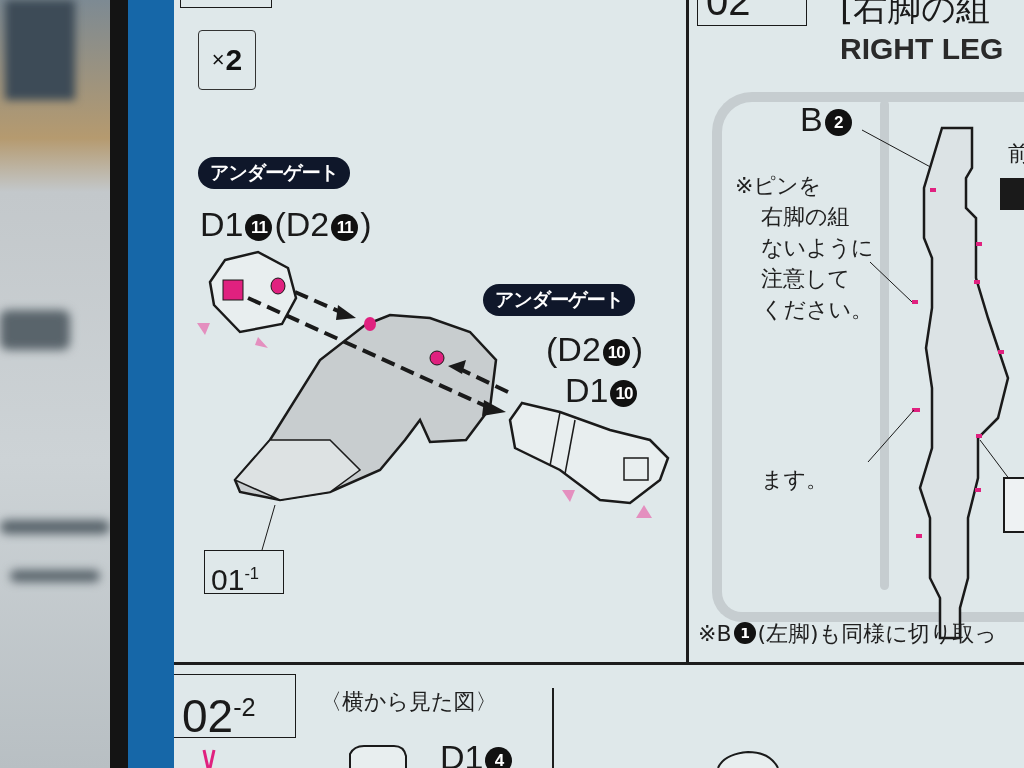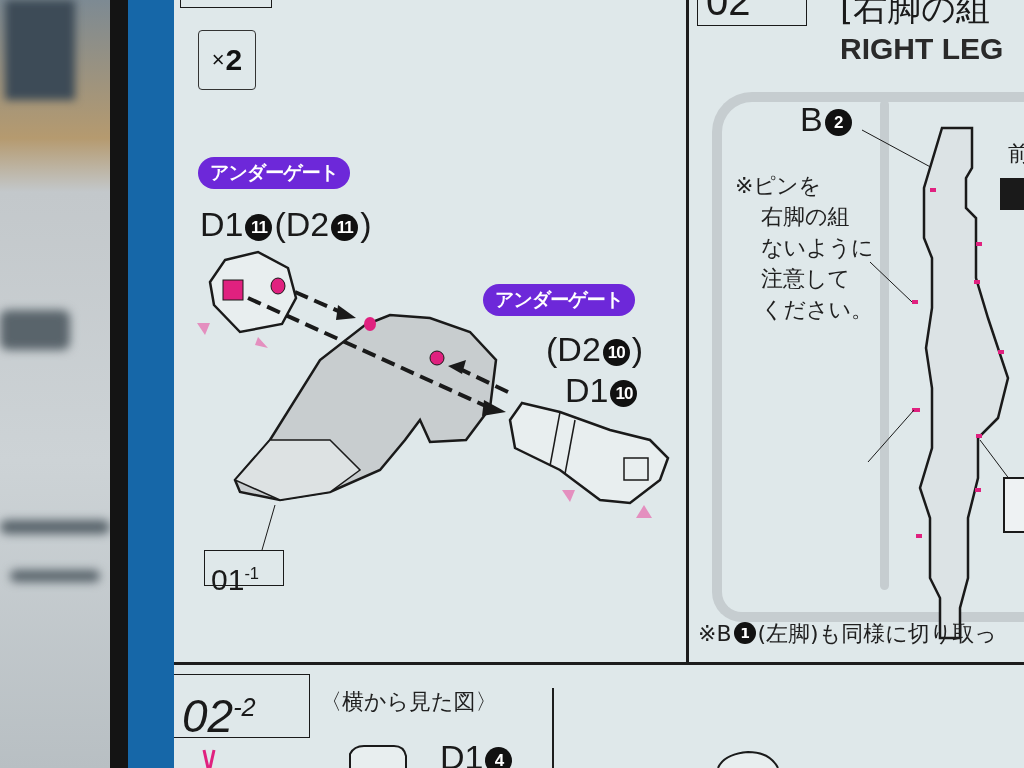--- a/index.html
+++ b/index.html
@@ -7,21 +7,21 @@
   .bg{position:absolute;left:0;top:0;width:112px;height:768px;background:linear-gradient(180deg,#7d8a93 0%,#b59a6f 18%,#c3c8cb 25%,#cdd3d6 60%,#b8bfc3 100%);}
   .bg-block{position:absolute;left:5px;top:0;width:70px;height:100px;background:#3d4b57;filter:blur(4px);}
   .bg-part{position:absolute;background:#59646b;filter:blur(5px);border-radius:8px;}
   .edge-black{position:absolute;left:110px;top:0;width:18px;height:768px;background:#141414;}
   .edge-blue{position:absolute;left:128px;top:0;width:46px;height:768px;background:#1667a8;}
   .page{position:absolute;left:174px;top:0;width:850px;height:768px;background:#dfe8ea;}
   .rule-h{position:absolute;background:#1d1d1d;}
   .rule-v{position:absolute;background:#1d1d1d;}
   .x2{position:absolute;left:198px;top:30px;width:56px;height:58px;border:1.5px solid #333;border-radius:4px;font-family:"Liberation Sans",sans-serif;font-size:30px;font-weight:bold;color:#111;display:flex;align-items:center;justify-content:center;}
   .x2 small{font-size:22px;font-weight:normal;margin-right:1px;}
-  .pill{position:absolute;background:#6d28d9;color:#fff;border-radius:16px;font-weight:bold;font-size:19px;padding:3px 12px;letter-spacing:-1px;}
+  .pill{position:absolute;background:#0f172a;color:#fff;border-radius:16px;font-weight:bold;font-size:19px;padding:3px 12px;letter-spacing:-1px;}
   .ref{position:absolute;font-family:"Liberation Sans",sans-serif;font-size:34px;color:#1a1a1a;white-space:nowrap;}
   .circ{display:inline-block;width:27px;height:27px;border-radius:50%;background:#111;color:#fff;font-size:17px;font-weight:bold;text-align:center;line-height:27px;vertical-align:3px;margin:0 2px;letter-spacing:-1px;}
   .stepbox{position:absolute;border:1.5px solid #1a1a1a;font-family:"Liberation Sans",sans-serif;color:#1a1a1a;background:#dfe8ea;}
   .stepbox sup{font-size:0.55em;}
   .title-jp{position:absolute;left:840px;top:-14px;font-size:34px;color:#1a1a1a;white-space:nowrap;}
   .title-en{position:absolute;left:840px;top:32px;font-family:"Liberation Sans",sans-serif;font-size:30px;font-weight:bold;color:#2a2a2a;letter-spacing:0px;}
   .note{position:absolute;font-size:22px;color:#1f1f1f;line-height:31px;}
   .runner{position:absolute;border:10px solid #c6cdd0;border-radius:30px;}
   svg{position:absolute;overflow:visible;}
 </style>
@@ -87,21 +87,21 @@
   <rect x="624" y="458" width="24" height="22" fill="none" stroke="#1a1a1a" stroke-width="1.5"></rect>
 
   <polygon points="197,323 210,323 205,335" fill="#e48fbf"></polygon>
   <polygon points="255,345 268,348 258,337" fill="#e48fbf"></polygon>
   <polygon points="562,490 575,490 570,502" fill="#e48fbf"></polygon>
   <polygon points="636,518 652,518 644,505" fill="#e48fbf"></polygon>
 
   <line x1="275" y1="505" x2="262" y2="550" stroke="#1a1a1a" stroke-width="1"></line>
 </svg>
 
-<div class="stepbox" style="left:204px;top:550px;width:80px;height:36px;font-size:30px;line-height:44px;padding-left:6px;box-sizing:border-box;">
+<div class="stepbox" style="left:204px;top:550px;width:80px;height:44px;font-size:30px;line-height:44px;padding-left:6px;box-sizing:border-box;">
   <span>01</span><sup>-1</sup>
 </div>
 
 <div class="stepbox" style="left:697px;top:-18px;width:110px;height:44px;font-size:40px;line-height:36px;padding-left:8px;box-sizing:border-box;">
   <span>02</span>
 </div>
 <div class="title-jp">[右脚の組</div>
 <div class="title-en">RIGHT LEG</div>
 
 <div class="runner" style="left:712px;top:92px;width:312px;height:510px;border-right:none;border-radius:40px 0 0 30px;"></div>
@@ -132,26 +132,27 @@
 </svg>
 
 <div class="note" style="left:735px;top:170px;">
   <div>※ピンを</div>
   <div style="padding-left:26px">右脚の組</div>
   <div style="padding-left:26px">ないように</div>
   <div style="padding-left:26px">注意して</div>
   <div style="padding-left:26px">ください。</div>
 </div>
 <div class="note" style="left:735px;top:464px;">
+  <div style="padding-left:26px">ます。</div>
 </div>
 <div class="note" style="left:698px;top:618px;white-space:nowrap;">
   <span>※B</span><span class="circ" style="width:22px;height:22px;line-height:22px;font-size:14px;">1</span><span>(左脚)も同様に切り取っ</span>
 </div>
 
-<div class="stepbox" style="left:174px;top:674px;width:136px;height:64px;font-size:46px;line-height:64px;padding-left:8px;box-sizing:border-box;border-left:none;font-style:italic;">
+<div class="stepbox" style="left:174px;top:674px;width:122px;height:64px;font-size:46px;line-height:64px;padding-left:8px;box-sizing:border-box;border-left:none;">
   <span>02</span><sup>-2</sup>
 </div>
 <div class="note" style="left:320px;top:686px;">〈横から見た図〉</div>
 <div class="ref" style="left:440px;top:738px;">
   <span>D1</span><span class="circ">4</span>
 </div>
 <svg width="1024" height="768" style="left:0;top:0;">
   <path d="M350,768 v-14 q4,-8 14,-8 h30 q10,0 12,10 v12" fill="#e8eeef" stroke="#1a1a1a" stroke-width="2"></path>
   <path d="M718,768 q6,-14 30,-16 q22,0 30,16" fill="#e8eeef" stroke="#1a1a1a" stroke-width="2"></path>
   <line x1="204" y1="750" x2="208" y2="768" stroke="#e0217f" stroke-width="3"></line>

